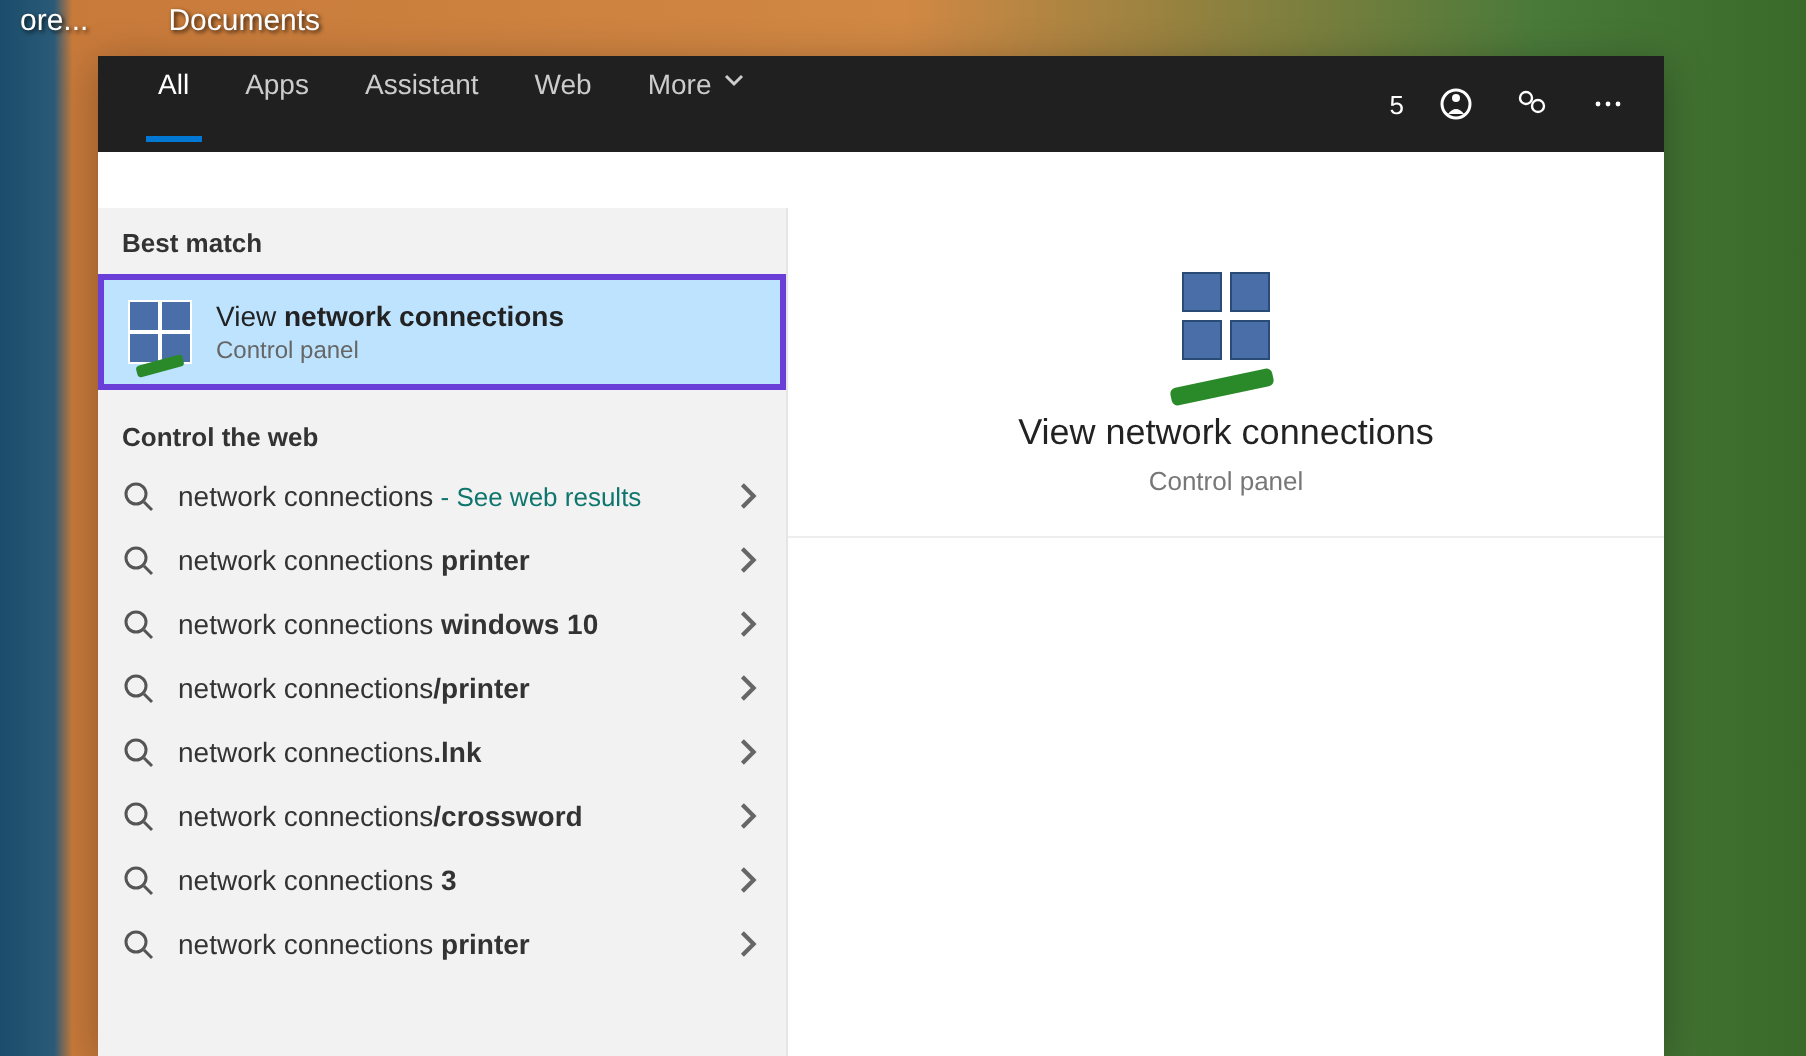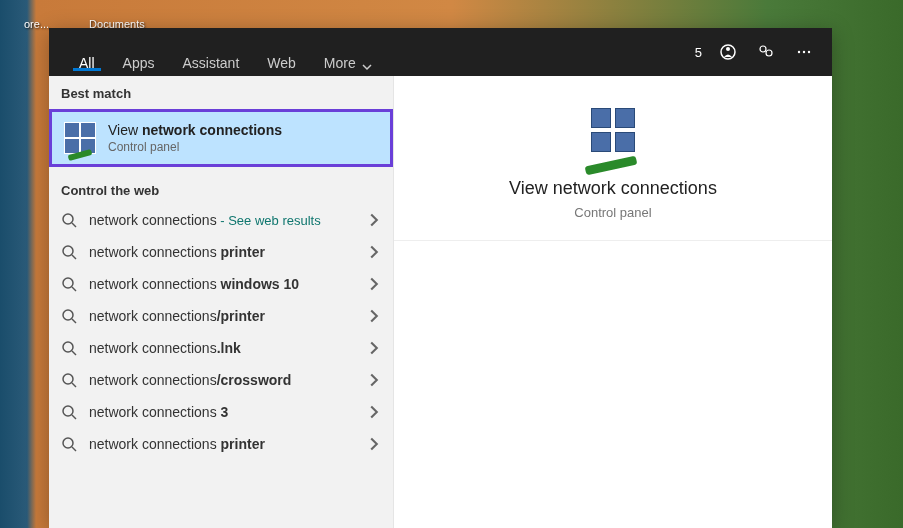--- a/index.html
+++ b/index.html
@@ -6,26 +6,26 @@
   body {
     font-family: "Segoe UI", Arial, sans-serif;
     width: 903px;
     height: 528px;
     overflow: hidden;
     background: linear-gradient(90deg, #1a4d6b 0%, #2a5a78 3%, #c87a3a 4%, #d18844 50%, #4a7a3a 85%, #3a6a2a 100%);
     position: relative;
   }
   .desktop-icons {
     position: absolute;
-    top: 16px; left: 0;
+    top: 0; left: 0;
     display: flex;
     gap: 40px;
-    padding: 2px 24px;
+    padding: 2px 10px;
     color: #fff;
-    font-size: 11px;
+    font-size: 15px;
     text-shadow: 1px 1px 2px rgba(0,0,0,0.8);
   }
   .search-panel {
     position: absolute;
     top: 28px;
     left: 49px;
     width: 783px;
     height: 500px;
     background: #fff;
     box-shadow: 0 4px 20px rgba(0,0,0,0.3);
@@ -37,21 +37,21 @@
     height: 48px;
     display: flex;
     align-items: center;
     padding: 0 8px 0 16px;
     color: #fff;
   }
   .tab {
     padding: 0 14px;
     height: 37px;
     display: flex;
-    align-items: flex-end;
+    align-items: flex-start;
     font-size: 14px;
     color: #ccc;
     cursor: pointer;
     position: relative;
   }
   .tab.active {
     color: #fff;
   }
   .tab.active::after {
     content: "";
@@ -73,20 +73,21 @@
   .top-icon {
     width: 24px; height: 24px;
     display: flex; align-items: center; justify-content: center;
     color: #fff;
     cursor: pointer;
   }
   .panel-body {
     display: flex;
     flex: 1;
     overflow: hidden;
+    margin-top: 28px;
   }
   .left-col {
     width: 345px;
     background: #f2f2f2;
     overflow-y: auto;
     border-right: 1px solid #e5e5e5;
   }
   .section-header {
     padding: 10px 12px 6px 12px;
     font-size: 13px;

